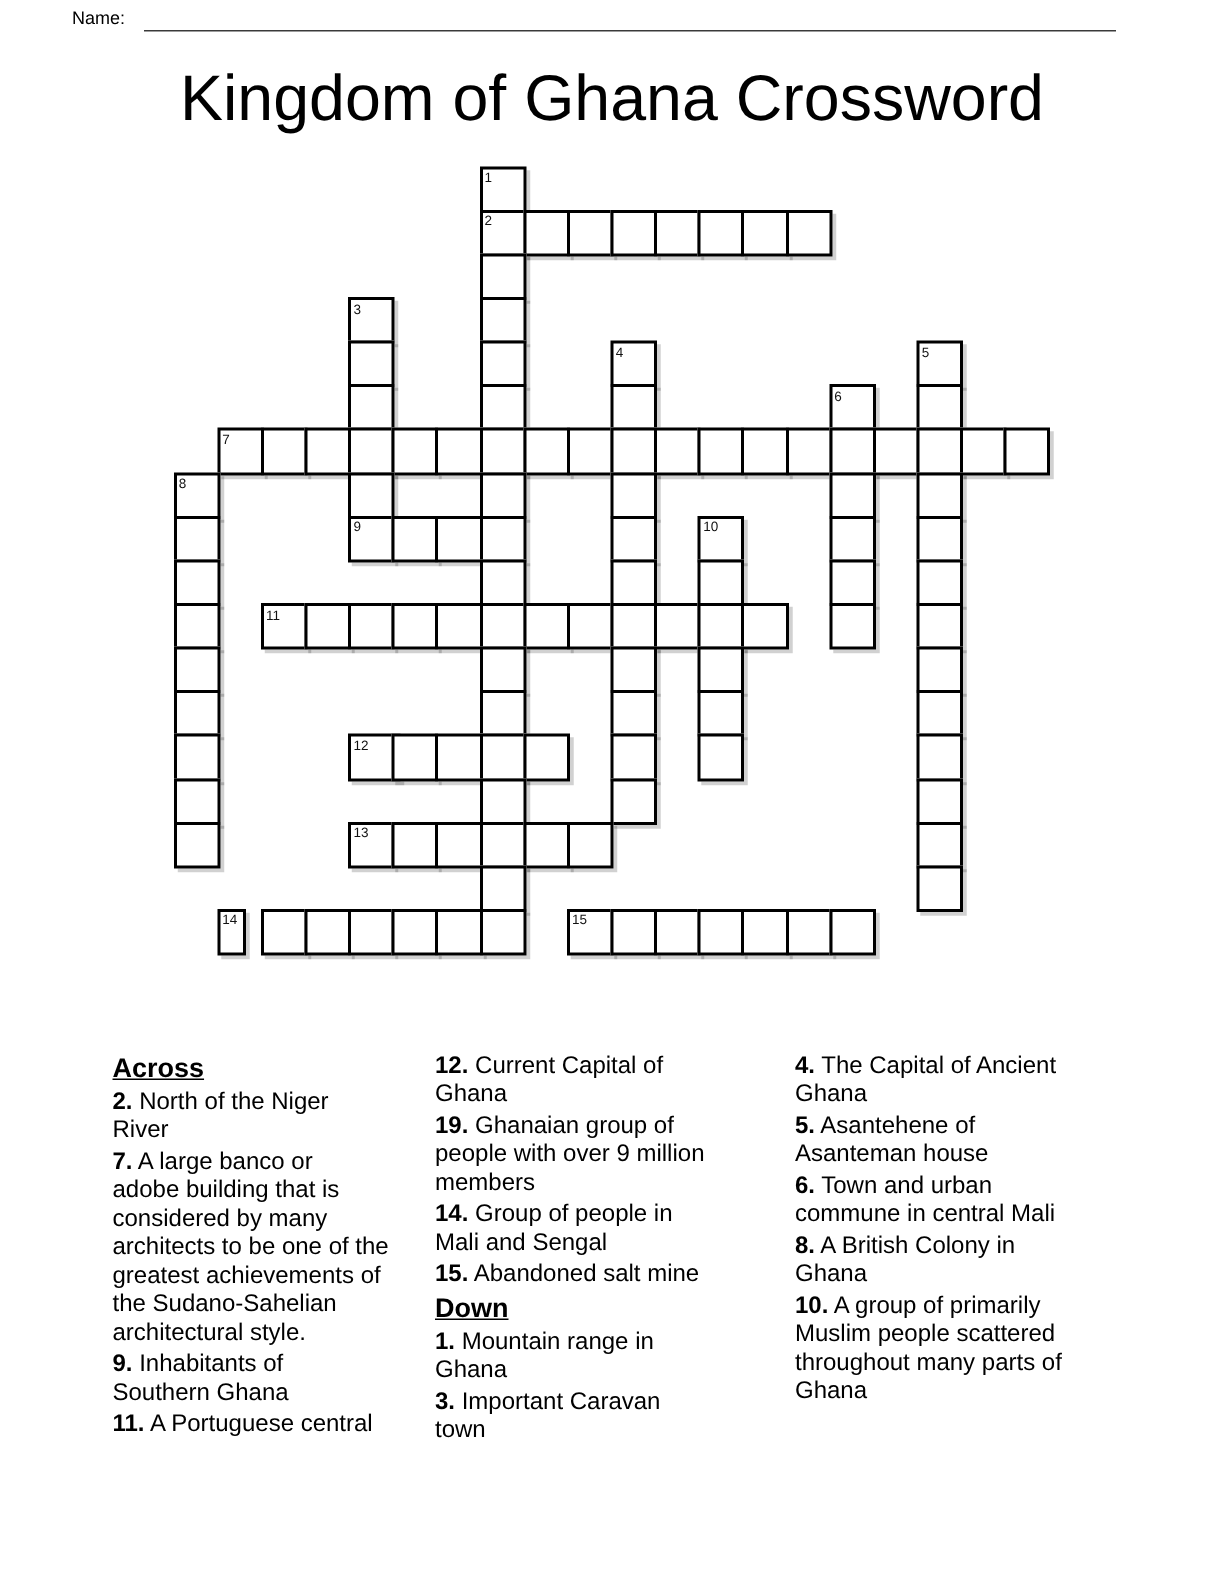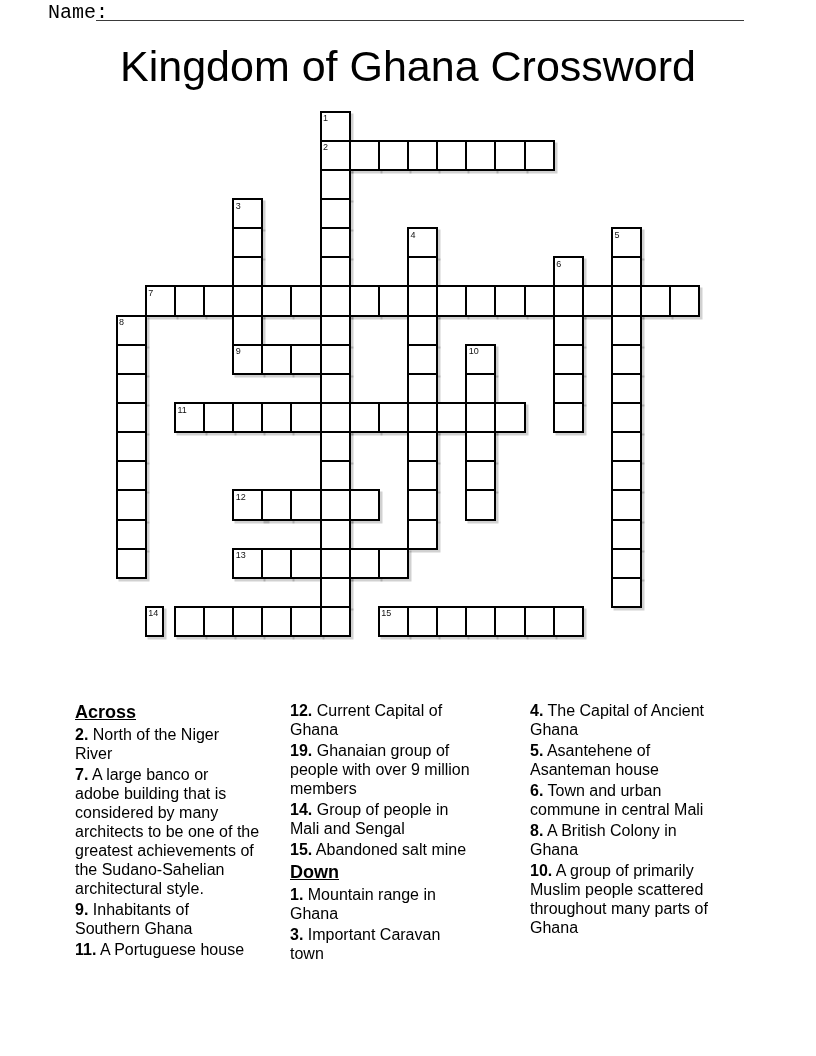--- a/index.html
+++ b/index.html
@@ -1,21 +1,21 @@
 <!DOCTYPE html>
 <html><head>
 <meta charset="utf-8">
 <style>
   html,body { margin:0; padding:0; background:#ffffff; }
   body {
     width:816px; height:1056px; position:relative; overflow:hidden;
     font-family:"Liberation Sans", sans-serif; color:#000;
   }
   .name-label {
-    position:absolute; left:48px; top:3px; font-size:20px; line-height:19px;font-family:Liberation Mono, monospace;
+    position:absolute; left:48px; top:3px; font-size:12px; line-height:19px;
   }
   .name-line {
     position:absolute; left:96px; top:1px; width:648px; height:19px;
     border-bottom:1.6px solid #3a3a3a;
   }
   .page-title {
     position:absolute; left:0; top:40px; width:816px; text-align:center;
     font-size:43px; line-height:52px; font-weight:400; letter-spacing:0;
   }
   .grid-layer { position:absolute; left:0; top:0; }
@@ -207,21 +207,21 @@
 River</span></p>
       <p class="clue"><b>7.</b><span class="txt"> A large banco or
 adobe building that is
 considered by many
 architects to be one of the
 greatest achievements of
 the Sudano-Sahelian
 architectural style.</span></p>
       <p class="clue"><b>9.</b><span class="txt"> Inhabitants of
 Southern Ghana</span></p>
-      <p class="clue"><b>11.</b><span class="txt"> A Portuguese house</span></p>
+      <p class="clue"><b>11.</b><span class="txt"> A Portuguese central</span></p>
     </div>
     <div class="clues-col" style="left: 290px;">
       <p class="clue"><b>12.</b><span class="txt"> Current Capital of
 Ghana</span></p>
       <p class="clue"><b>19.</b><span class="txt"> Ghanaian group of
 people with over 9 million
 members</span></p>
       <p class="clue"><b>14.</b><span class="txt"> Group of people in
 Mali and Sengal</span></p>
       <p class="clue"><b>15.</b><span class="txt"> Abandoned salt mine</span></p>

